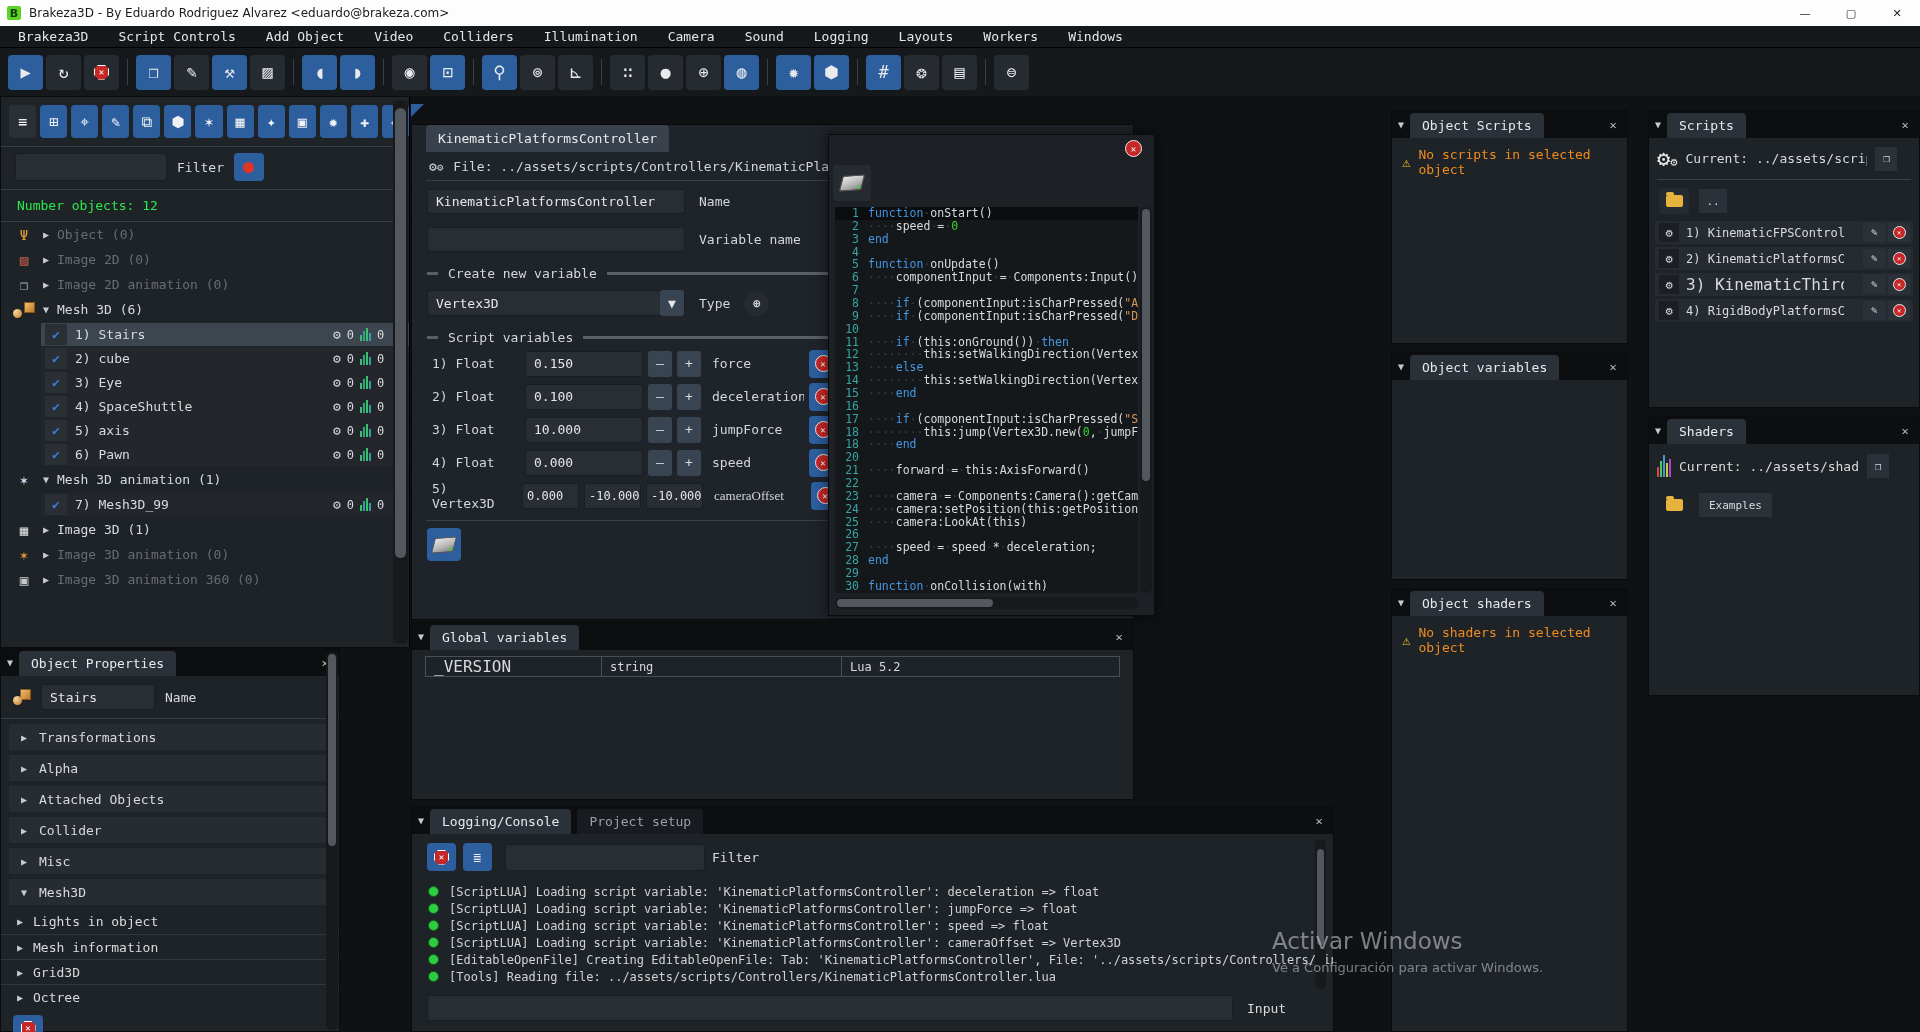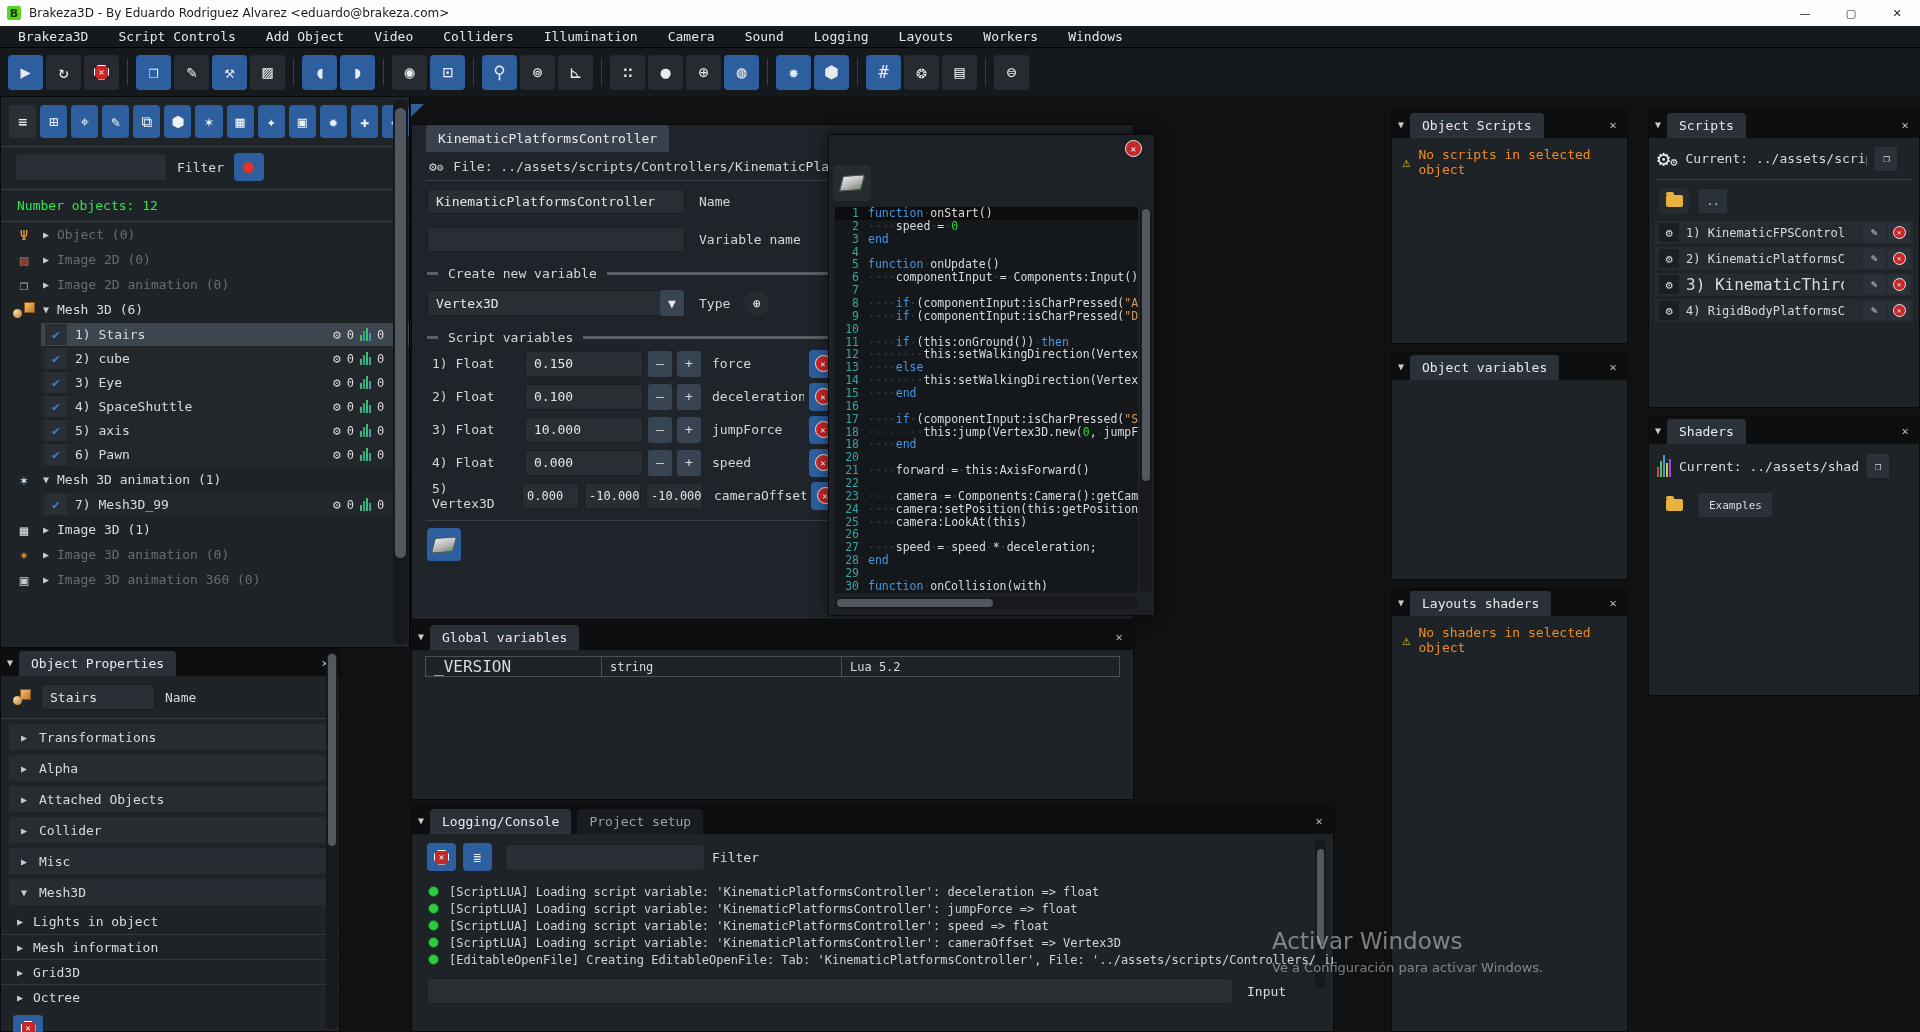--- a/index.html
+++ b/index.html
@@ -484,21 +484,21 @@
         <span class="kinlbl" style="margin-left: 6px; width: 92px; overflow: hidden; white-space: nowrap;">speed</span>
         <span class="sqbtn bluebtn" style="width: 28px; height: 28px;">
           <span class="redcirc">✕</span>
         </span>
       </div>
       <div style="display: flex; align-items: center; gap: 5px; padding: 3px 0px 3px 20px; height: 33px;">
         <span class="kinlbl" style="width: 85px;">5) Vertex3D</span>
         <div class="inp" style="width: 57px; height: 26px; padding: 0px 4px; font-size: 12px;">0.000</div>
         <div class="inp" style="width: 57px; height: 26px; padding: 0px 4px; font-size: 12px;">-10.000</div>
         <div class="inp" style="width: 57px; height: 26px; padding: 0px 4px; font-size: 12px;">-10.000</div>
-        <span class="kinlbl" style="margin-left: 6px; width: 92px; overflow: hidden; white-space: nowrap;">cameraOffset</span>
+        <span class="kinlbl" style="margin-left: 6px; width: 92px; overflow: hidden; white-space: nowrap; font-family: Liberation Serif, serif;">cameraOffset</span>
         <span class="sqbtn bluebtn" style="width: 28px; height: 28px;">
           <span class="redcirc">✕</span>
         </span>
       </div>
     </div>
   <div class="sep" style="margin:8px 14px 0 14px;"></div>
   <div class="sqbtn bluebtn" style="width:34px;height:33px;margin:7px 0 0 15px;">
     <span class="disk"></span>
   </div>
 </div>
@@ -590,20 +590,24 @@
         <span>[ScriptLUA] Loading script variable: 'KinematicPlatformsController': speed =&gt; float</span>
       </div>
       <div class="logline">
         <span class="gdot"></span>
         <span>[ScriptLUA] Loading script variable: 'KinematicPlatformsController': cameraOffset =&gt; Vertex3D</span>
       </div>
       <div class="logline">
         <span class="gdot"></span>
         <span>[EditableOpenFile] Creating EditableOpenFile: Tab: 'KinematicPlatformsController', File: '../assets/scripts/Controllers/KinematicPlatformsController.lua'</span>
       </div>
+      <div class="logline">
+        <span class="gdot"></span>
+        <span>[Tools] Reading file: ../assets/scripts/Controllers/KinematicPlatformsController.lua</span>
+      </div>
     </div>
   <div style="display:flex;align-items:center;gap:14px;padding:10px 0 0 15px;">
     <div class="inp" style="width:806px;height:26px;"></div>
     <span>Input</span>
   </div>
   <div class="abs scroll" style="left:903px;top:32px;width:11px;height:150px;">
     <div class="thumb" style="left:2px;top:10px;width:7px;height:96px;"></div>
   </div>
 </div>
 
@@ -621,21 +625,21 @@
 <div class="abs panel" style="left:1391px;top:352px;width:237px;height:228px;">
   <div class="phead">
     <span class="chev">▼</span>
     <span class="ptab">Object variables</span>
     <span class="xbtn">✕</span>
   </div>
 </div>
 <div class="abs panel" style="left:1391px;top:588px;width:237px;height:444px;">
   <div class="phead">
     <span class="chev">▼</span>
-    <span class="ptab">Layouts shaders</span>
+    <span class="ptab">Object shaders</span>
     <span class="xbtn">✕</span>
   </div>
   <div class="warnrow">
     <span class="warnico">⚠</span>
     <span>No shaders in selected object</span>
   </div>
 </div>
 
 <div class="abs panel" style="left:1648px;top:110px;width:272px;height:298px;">
   <div class="phead">

